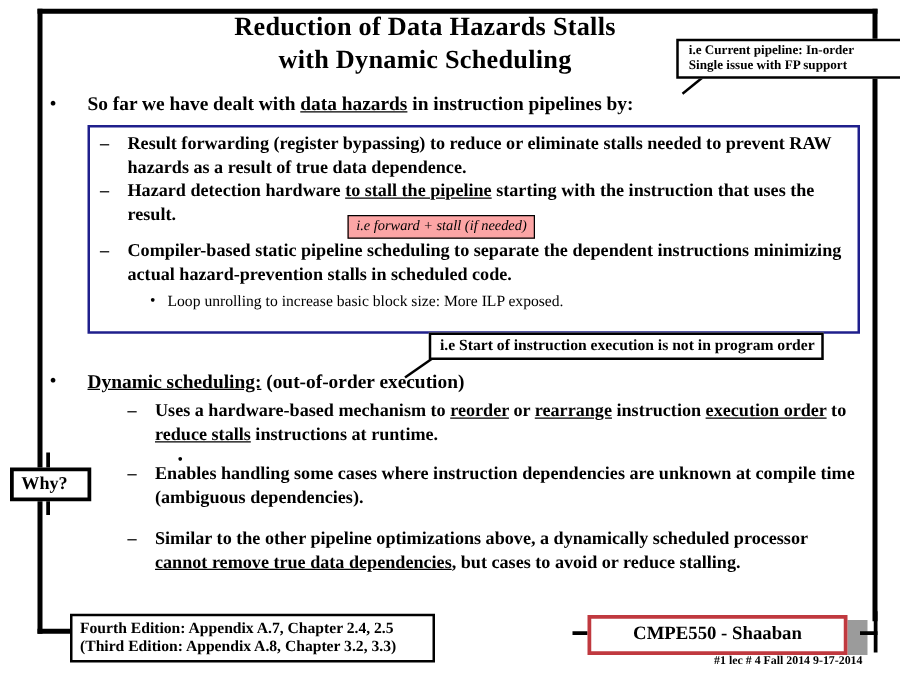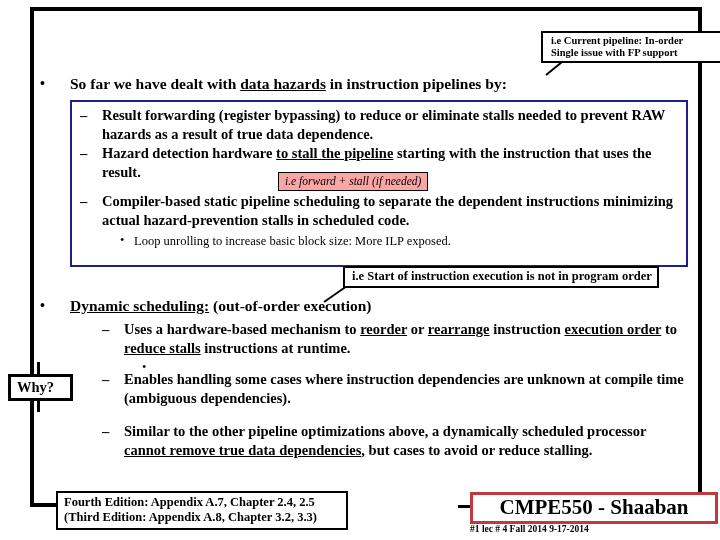--- a/index.html
+++ b/index.html
@@ -213,27 +213,27 @@
   .cmpe-shadow {
     position: absolute;
     left: 474px; top: 496px;
     width: 220px; height: 28px;
     background: #9b9b9b;
     z-index: 5;
   }
   .cmpebox {
     position: absolute;
     left: 470px; top: 492px;
-    width: 248px;
+    width: 208px;
     box-sizing: border-box;
     border: 3px solid #c0393f;
     background: #fff;
     text-align: center;
     font-weight: bold;
-    font-size: 21px;
+    font-size: 15px;
     line-height: 23px;
     padding: 1px 0 2px 0;
     z-index: 7;
   }
   .cmpe-line-left {
     position: absolute;
     left: 458px; top: 505px;
     width: 16px; height: 3px;
     background: #000;
     z-index: 6;
@@ -249,37 +249,41 @@
     position: absolute;
     left: 699px; top: 489px;
     width: 3px; height: 33px;
     background: #000;
     z-index: 6;
   }
   .footer-note {
     position: absolute;
     left: 470px; top: 524px;
     width: 220px;
-    text-align: left;
+    text-align: right;
     font-size: 9.5px;
     line-height: 11px;
     font-weight: bold;
     z-index: 7;
   }
 </style>
 </head>
 <body>
 
 <div id="slide">
 
   <div class="frame-left"></div>
   <div class="frame-top"></div>
   <div class="frame-right"></div>
   <div class="frame-bottom"></div>
 
+  <div class="title">
+    <div>Reduction of Data Hazards Stalls</div>
+    <div>with Dynamic Scheduling</div>
+  </div>
 
   <svg class="callout-top-tail" viewBox="0 0 18 14">
     <line x1="17" y1="0" x2="1" y2="13" stroke="#000" stroke-width="2"></line>
   </svg>
   <div class="callout-top">
     <div>i.e Current pipeline: In-order</div>
     <div>Single issue with FP support</div>
   </div>
 
   <div class="l1" style="left:70px; top:74px; width:620px;">

